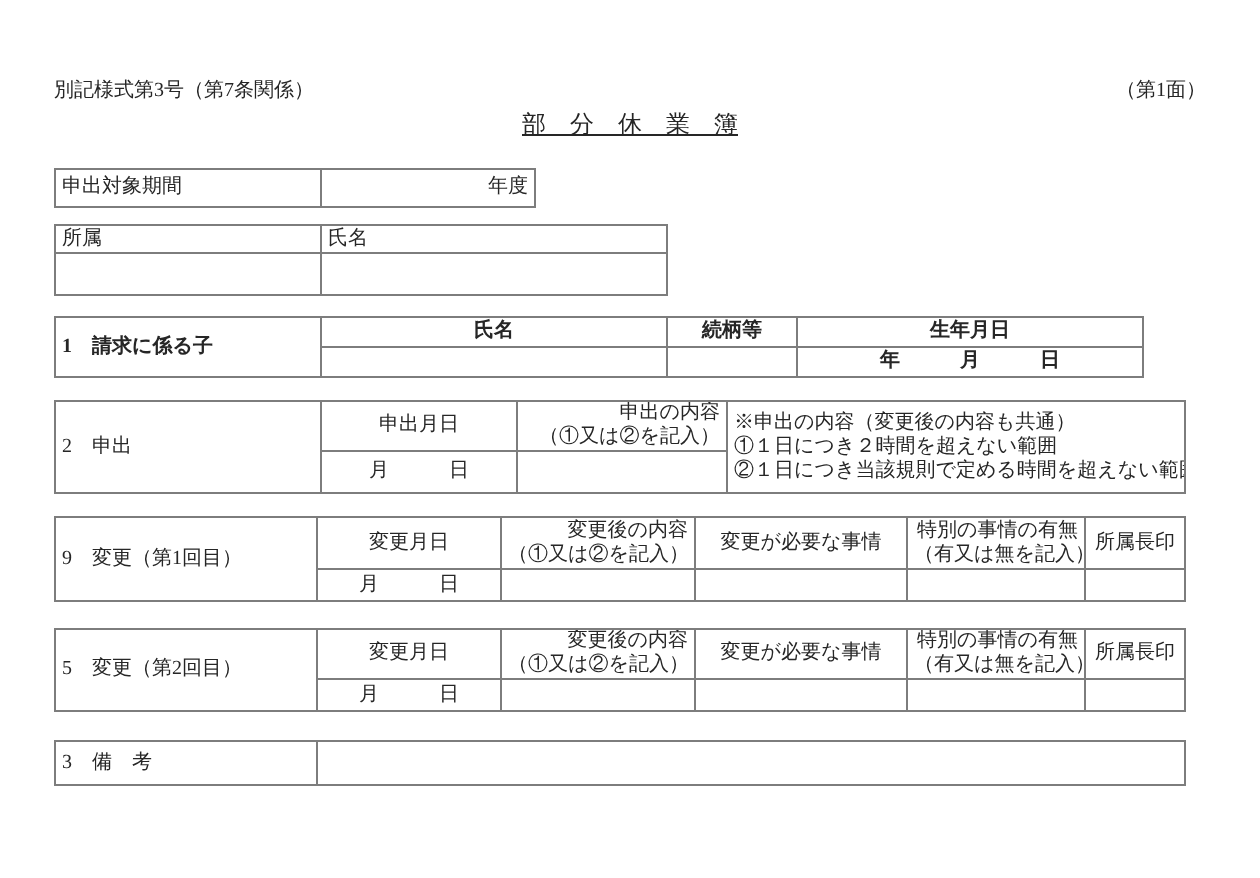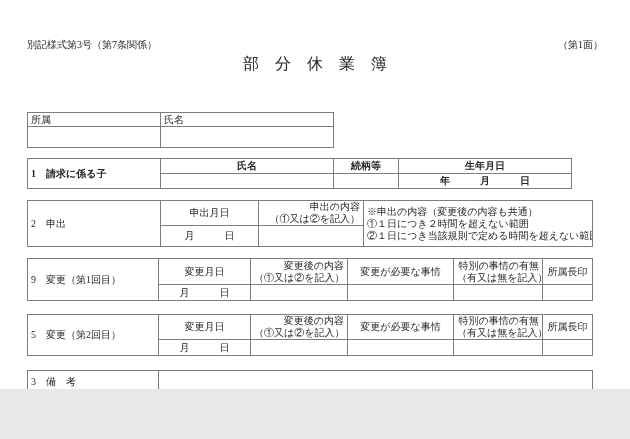--- a/index.html
+++ b/index.html
@@ -1,24 +1,24 @@
 <!DOCTYPE html>
 <html><head>
 <meta charset="utf-8">
 <style>
   html,body { margin:0; padding:0; background:#e8e8e8; }
   .page {
-    position:relative; width:630px; height:389px; background:#ffffff;
+    position:relative; width:630px; height:439px; background:#ffffff;
     font-family:"Liberation Serif","DejaVu Serif",serif;
     color:#262626; font-size:10px; margin:0 auto; overflow:hidden;
   }
   .hdr { position:absolute; top:38px; white-space:nowrap; }
   .hdr-left { left:27px; }
   .hdr-right { right:27px; }
-  .title { position:absolute; top:54px; left:0; right:0; text-align:center; font-size:16px; white-space:nowrap; }
+  .title { position:absolute; top:54px; left:0; right:0; text-align:center; font-size:12px; white-space:nowrap;text-decoration:underline; }
   table.t { position:absolute; border-collapse:collapse; table-layout:fixed; }
   table.t td {
     border:1px solid #7d7d7d; padding:0 3px; font-size:10px;
     line-height:1.2; overflow:hidden; vertical-align:middle; white-space:nowrap;
   }
   td.lbl { text-align:left; padding-left:6px; }
   td.ctr { text-align:center; }
   td.yr  { text-align:right; padding-right:13px; }
   td.h2  { text-align:right; font-size:9px; line-height:1.3; }
   td.note { text-align:left; padding-left:5px; font-size:10px; line-height:1.4; }
@@ -26,20 +26,32 @@
 </style>
 </head>
 <body>
 
 <div class="page">
 
   <div class="hdr hdr-left">別記様式第3号（第7条関係）</div>
   <div class="hdr hdr-right">（第1面）</div>
   <div class="title">部　分　休　業　簿</div>
 
+  <table class="t" style="left:27px; top:84px; width:241px;">
+    <colgroup>
+        <col style="width:133px">
+        <col>
+      </colgroup>
+    <tbody>
+        <tr style="height:19px;">
+      <td class="lbl">申出対象期間</td>
+      <td class="yr">年度</td>
+    </tr>
+  </tbody>
+    </table>
 
   <table class="t" style="left:27px; top:112px; width:307px;">
     <colgroup>
         <col style="width:133px">
         <col>
       </colgroup>
     <tbody>
         <tr style="height:14px;">
       <td class="lbl">所属</td>
       <td class="lbl">氏名</td>

